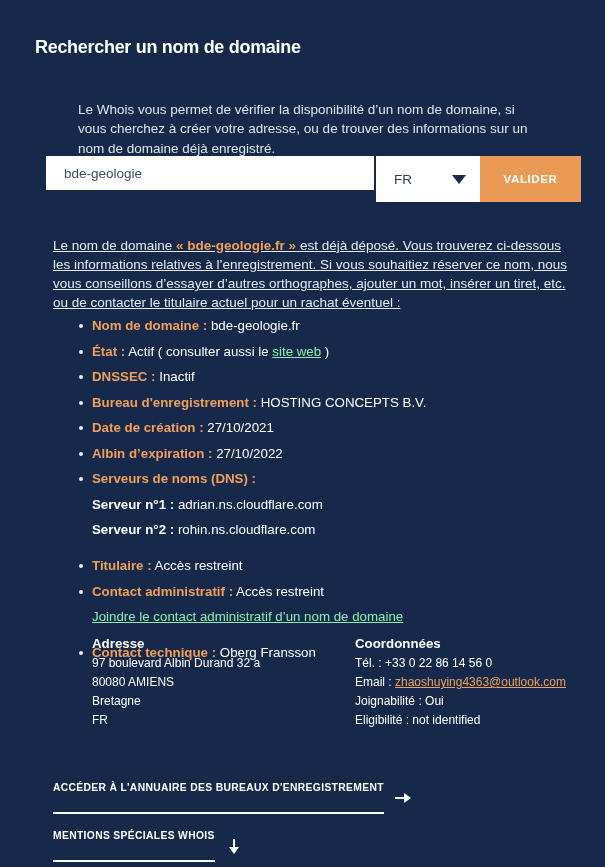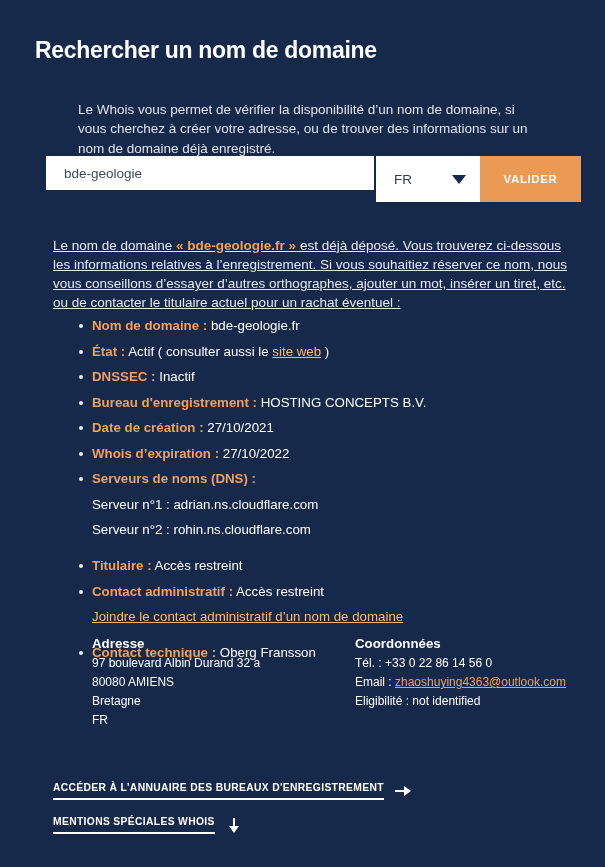--- a/index.html
+++ b/index.html
@@ -20,21 +20,21 @@
     height: 867px;
     background-color: #16294b;
     position: relative;
     box-sizing: border-box;
   }
   
   .page-title {
     position: absolute;
     left: 35px;
     top: 37px;
-    font-size: 23px;
+    font-size: 18px;
     font-weight: bold;
     letter-spacing: -0.3px;
     color: #ffffff;
     margin: 0;
   }
   
   .intro {
     position: absolute;
     left: 78px;
     top: 86px;
@@ -147,32 +147,32 @@
     width: 4px;
     height: 4px;
     border-radius: 50%;
     background: #e9edf3;
   }
   .lbl {
     color: #f0a05a;
     font-weight: bold;
   }
   .lnk {
-    color: #fdba74;
+    color: #86efac;
     text-decoration: underline;
   }
   .sub-line {
     padding-left: 34px;
     font-size: 13.3px;
     line-height: 19px;
     color: #ffffff;
     margin-bottom: 0;
   }
   .sub-lbl {
-    font-weight: normal;
+    font-weight: bold;
     color: #ffffff;
     margin-top: 36px;
   }
   .gap-top { margin-top: 17px; }
   .gap-top-sm { }
   .no-bullet::before { display: none !important; }
   .admin-link {
     padding-left: 16px;
     margin-top: 1px;
     font-size: 13.3px;
@@ -214,21 +214,21 @@
     display: flex;
     align-items: center;
     margin-bottom: 16px;
   }
   .flink-text {
     font-size: 10.3px;
     font-weight: bold;
     letter-spacing: 0.35px;
     color: #ffffff;
     border-bottom: 2px solid #ffffff;
-    padding-bottom: 5px;
+    padding-bottom: 19px;
     cursor: pointer;
   }
   .arrow-right {
     margin-left: 11px;
     display: flex;
     align-items: center;
   }
   .arrow-right .stem {
     width: 9px;
     height: 2px;
@@ -302,21 +302,21 @@
       <span class="lbl">Bureau d'enregistrement :</span>
       <span>HOSTING CONCEPTS B.V.</span>
     </li>
 
     <li>
       <span class="lbl">Date de création :</span>
       <span>27/10/2021</span>
     </li>
 
     <li>
-      <span class="lbl">Whois d’expiration :</span>
+      <span class="lbl">Albin d’expiration :</span>
       <span>27/10/2022</span>
     </li>
 
     <li>
       <span class="lbl">Serveurs de noms (DNS) :</span>
     </li>
     <li class="sub-line no-bullet">
       <span class="sub-lbl">Serveur n°1 :</span>
       <span>adrian.ns.cloudflare.com</span>
     </li>
@@ -353,20 +353,21 @@
       <div class="col-line">FR</div>
     </div>
     <div class="col-right">
       <div class="col-head">Coordonnées</div>
       <div class="col-line">
         <span>Tél. : </span><span>+33 0 22 86 14 56 0</span>
       </div>
       <div class="col-line">
         <span>Email : </span><a class="mail-link" href="#">zhaoshuying4363@outlook.com</a>
       </div>
+      <div class="col-line">Joignabilité : Oui</div>
       <div class="col-line">Eligibilité : not identified</div>
     </div>
   </div>
 
   <div class="footer-links">
     <div class="flink-row">
       <span class="flink-text">ACCÉDER À L’ANNUAIRE DES BUREAUX D'ENREGISTREMENT</span>
       <span class="arrow-right">
         <span class="stem"></span>
           <span class="head"></span>

